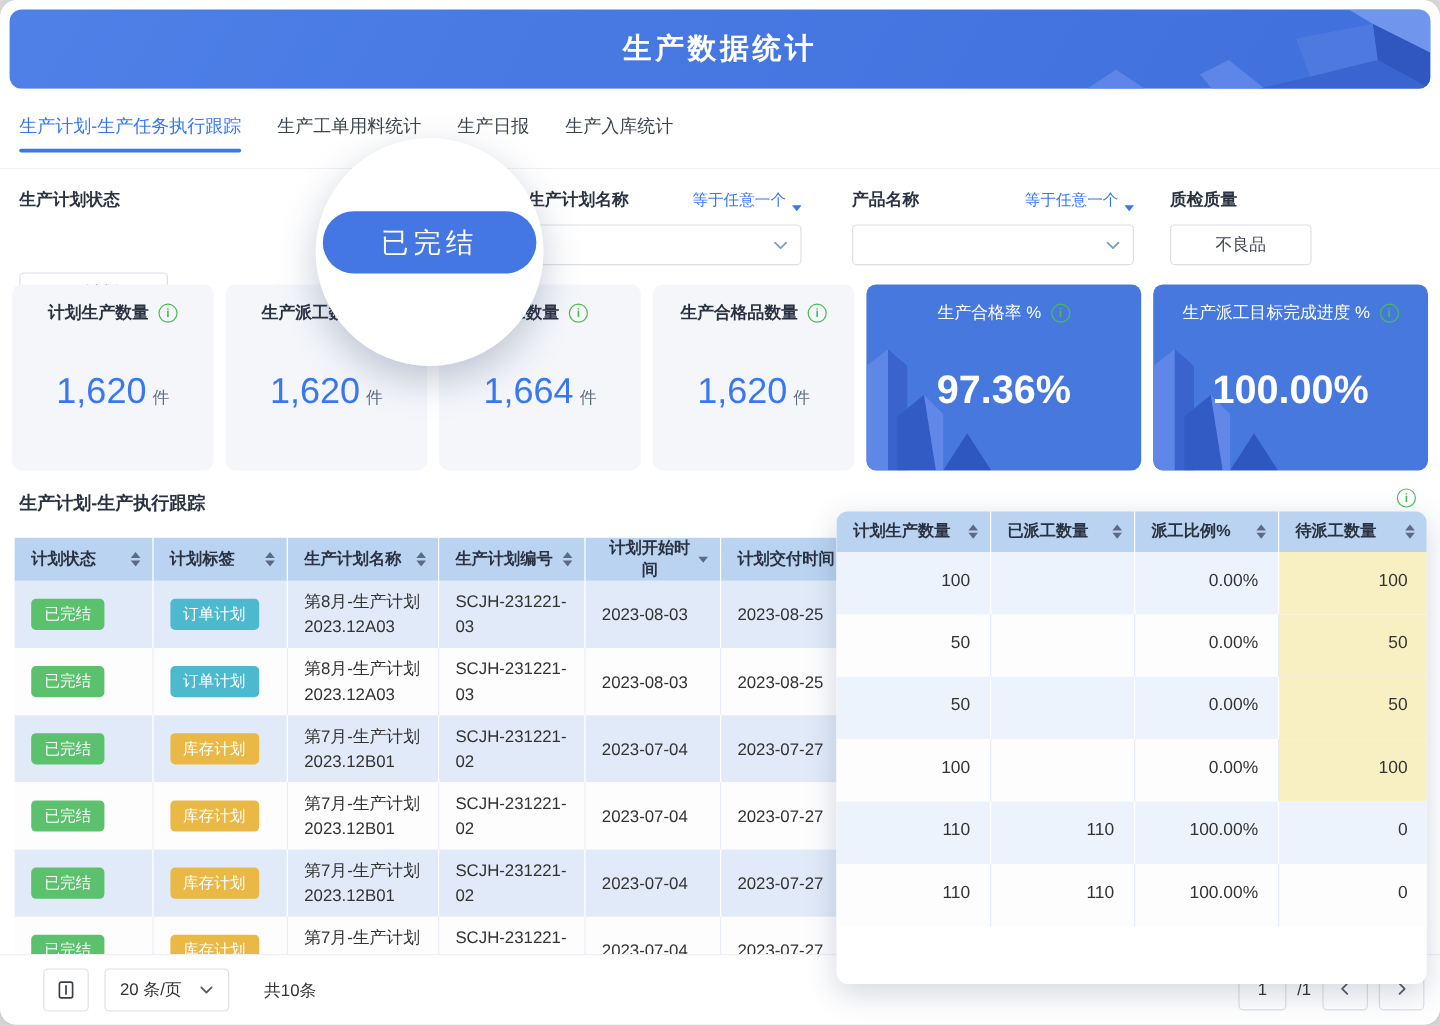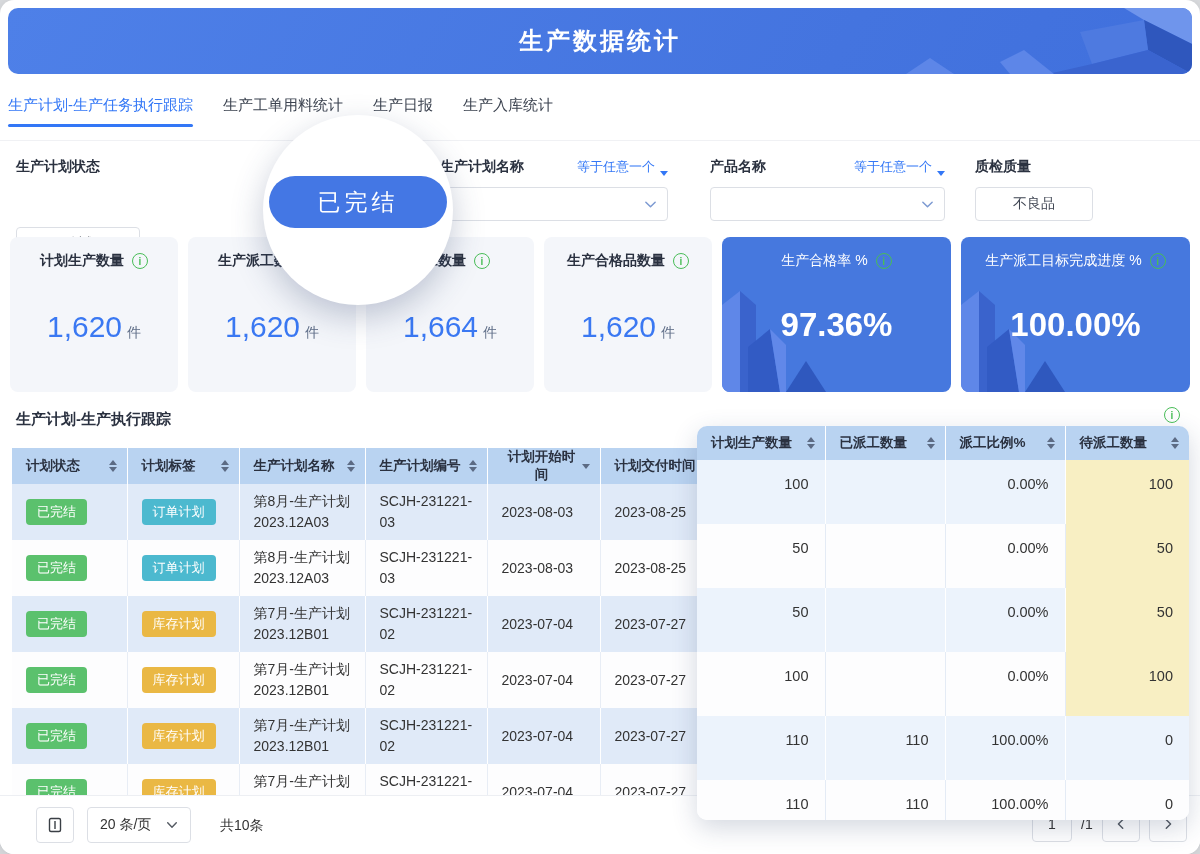--- a/index.html
+++ b/index.html
@@ -8,21 +8,21 @@
   .app { position:absolute; inset:0; background:#fff; border-radius:14px; overflow:hidden; box-shadow:0 2px 12px rgba(0,0,0,.10); }
 
   
   .banner { position:absolute; left:8px; top:8px; right:8px; height:66px; border-radius:10px;
             background:linear-gradient(120deg,#4e80e8 0%,#4474df 70%,#4070dd 100%); overflow:hidden; }
   .banner h1 { position:relative; z-index:2; text-align:center; line-height:66px; color:#fff;
                font-size:24px; font-weight:700; letter-spacing:3px; }
   .banner-deco { position:absolute; right:0; top:0; height:66px; width:320px; z-index:1; }
 
   
-  .tabs { position:absolute; top:74px; left:0; right:0; height:67px; padding:0 8px; display:flex; gap:30px;
+  .tabs { position:absolute; top:74px; left:0; right:0; height:67px; padding:0 16px; display:flex; gap:30px;
           border-bottom:1px solid #f0f1f4; background:#fff; }
   .tab { padding-top:22px; font-size:15px; color:#3c4350; position:relative; cursor:pointer; white-space:nowrap; }
   .tab.active { color:#3377f6; font-weight:500; }
   .tab.active::after { content:""; position:absolute; left:0; right:0; top:50px; height:3px; border-radius:2px; background:#3377f6; }
 
   
   .filters { position:absolute; top:141px; left:0; right:0; height:96px; background:#fff; }
   .fgroup { position:absolute; top:16px; }
   .flabel-row { display:flex; justify-content:space-between; align-items:center; height:20px; margin-bottom:10px; }
   .flabel { font-size:14px; font-weight:700; color:#2b3240; }
@@ -86,21 +86,21 @@
   .page-btn { width:38px; height:36px; border:1px solid #dcdfe5; border-radius:4px; background:#fff;
               display:flex; align-items:center; justify-content:center; cursor:pointer; }
 
   
   .overlay { position:absolute; left:697px; top:426px; width:492px; height:394px; background:#fff; border-radius:10px;
              box-shadow:0 8px 26px rgba(40,60,100,.20); z-index:6; overflow:hidden; }
   table.ov { width:492px; border-collapse:collapse; table-layout:fixed; }
   table.ov th { background:#b9d3f1; height:34px; font-size:13.5px; font-weight:600; color:#2a3140;
                 border-right:1px solid #fff; padding:0 10px 0 14px; cursor:pointer; }
   table.ov th:last-child { border-right:none; }
-  table.ov td { height:64px; font-size:14.5px; color:#333; text-align:right; padding:16px 16px 0 10px;
+  table.ov td { height:52px; font-size:14.5px; color:#333; text-align:right; padding:16px 16px 0 10px;
                 vertical-align:top; border-right:1px solid #e4ebf5; }
   table.ov td:last-child { border-right:none; }
   table.ov tr.alt { background:#ecf3fc; }
   table.ov tr.alt td { border-right-color:#fff; }
   td.yellow { background:#f8efc3; }
 
   
   .magnifier { position:absolute; left:263px; top:115px; width:190px; height:190px; border-radius:50%; background:#fff;
                z-index:8; box-shadow:0 12px 32px rgba(50,70,110,.28); display:flex; align-items:center; justify-content:center; }
   .btn-finished { width:178px; height:52px; margin-top:-16px; border:none; border-radius:26px; background:#4477e4;

